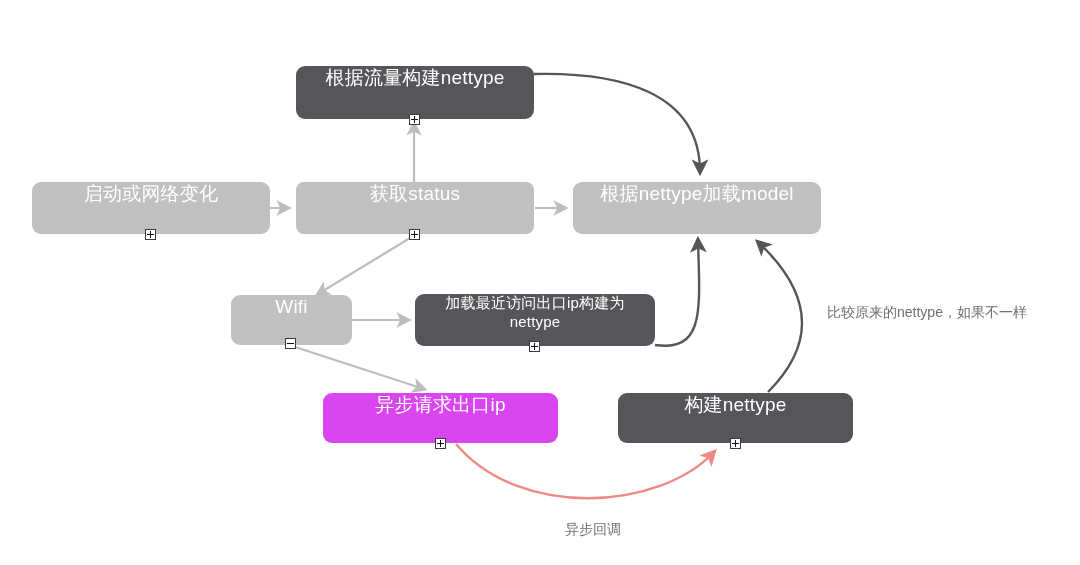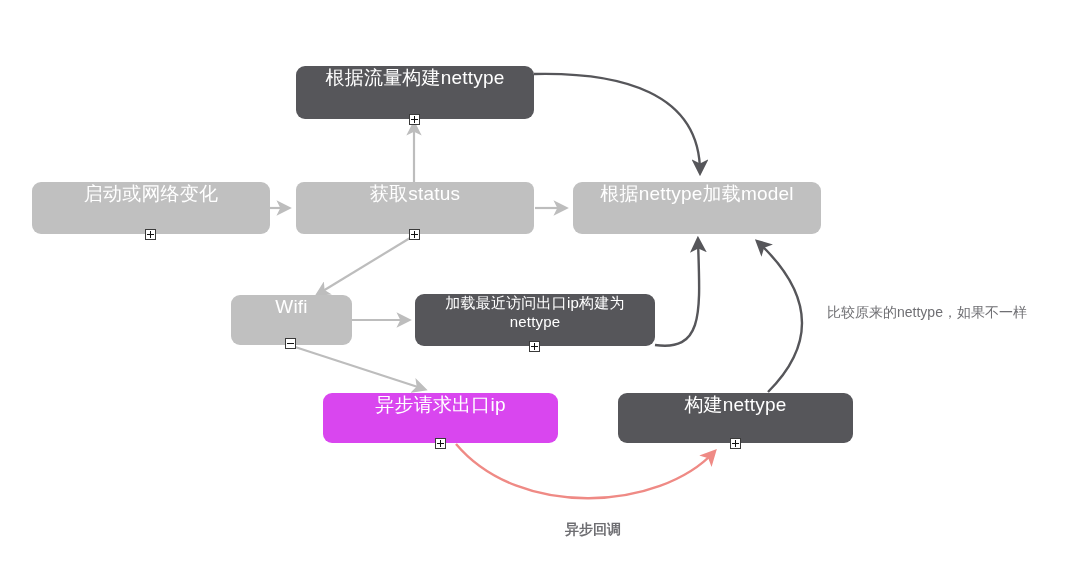--- a/index.html
+++ b/index.html
@@ -159,15 +159,15 @@
   </div>
   <div class="toggle plus" style="left:435px; top:438px;"></div>
 
   <div class="node dark" style="left:618px; top:393px; width:235px; height:50px; font-size:19px;">
     <span class="node-label">构建nettype</span>
   </div>
   <div class="toggle plus" style="left:730px; top:438px;"></div>
 
   <div class="annotation" style="left:815px; top:304px;margin-left:12px;">比较原来的nettype，如果不一样</div>
 
-  <div class="annotation" style="left:565px; top:521px;font-weight:bold;">异步回调</div>
+  <div class="annotation" style="left:565px; top:521px;">异步回调</div>
 
 </div>
 
 </body></html>

